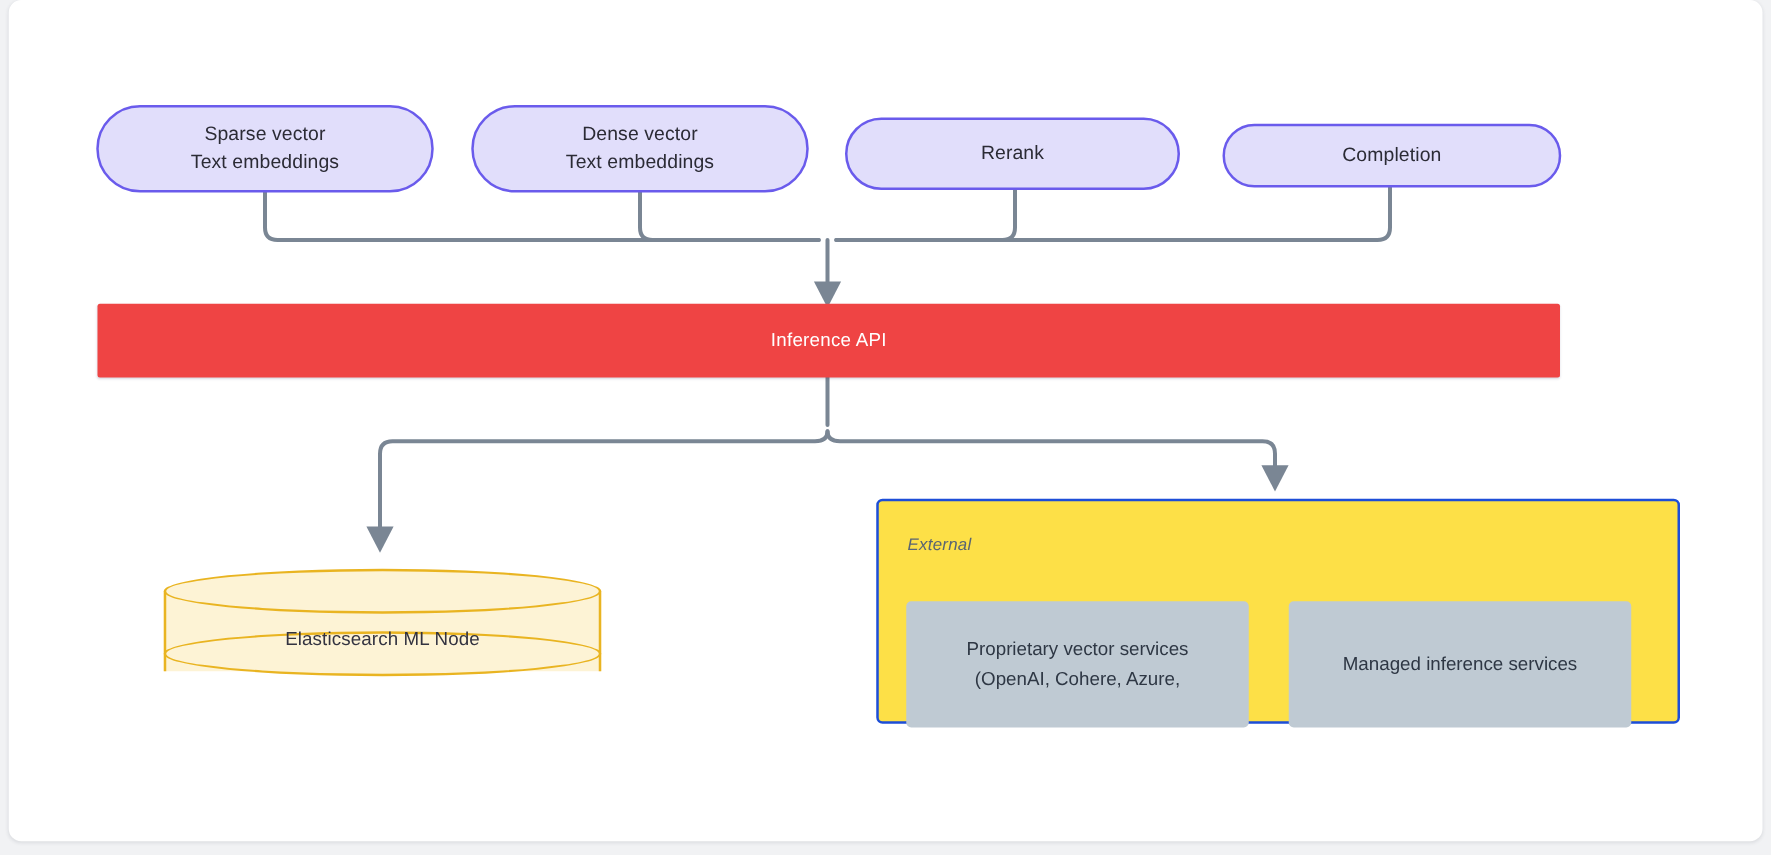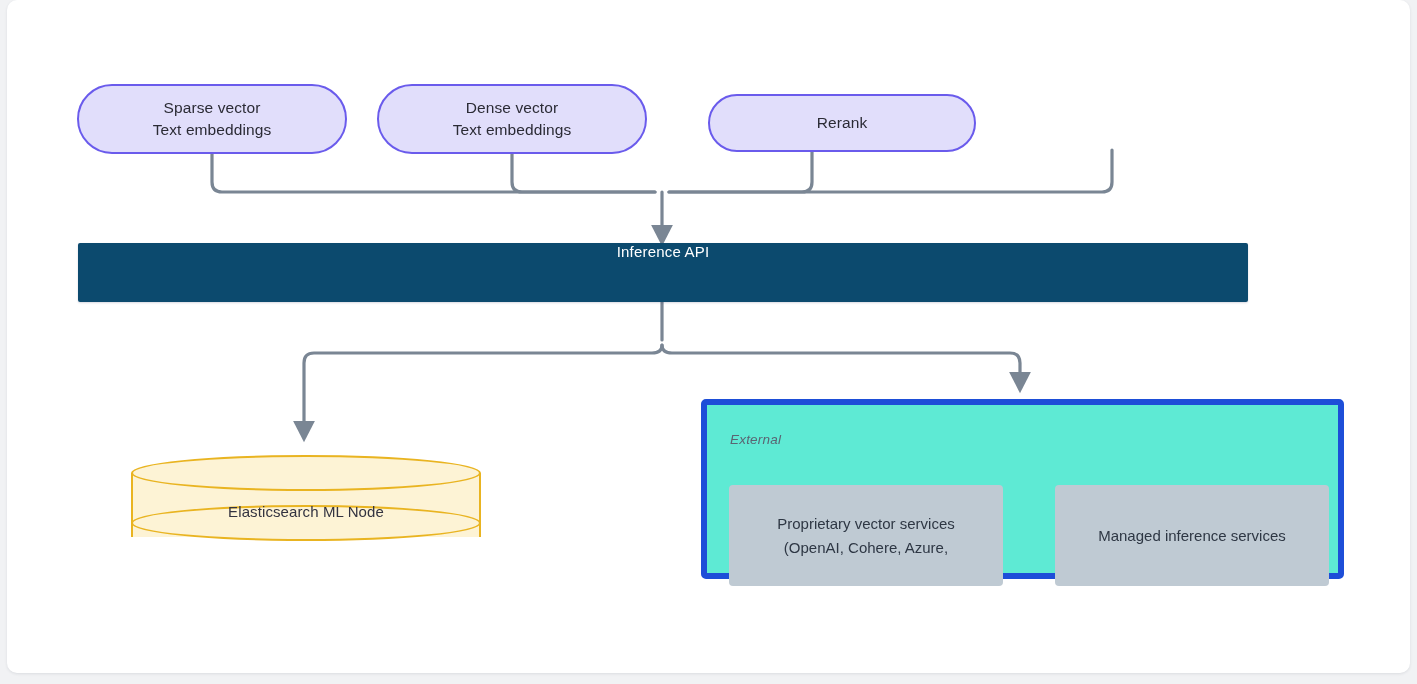--- a/index.html
+++ b/index.html
@@ -48,33 +48,34 @@
     text-align: center;
     color: #2B2B35;
     font-size: 15.5px;
     line-height: 1.42;
     letter-spacing: 0.1px;
   }
   .pill span { display: block; }
 
   #pill-sparse     { left: 77px;  top: 84px;  width: 270px; height: 70px; }
   #pill-dense      { left: 377px; top: 84px;  width: 270px; height: 70px; justify-content: center; }
-  #pill-rerank     { left: 708px; top: 94px;  width: 268px; height: 58px; }
+  #pill-rerank     { left: 676px; top: 94px;  width: 268px; height: 58px; }
   #pill-completion { left: 978px; top: 99px;  width: 271px; height: 51px; }
 
   
   #inference-bar {
     position: absolute;
     left: 78px;
     top: 243px;
     width: 1170px;
     height: 59px;
-    background: #0c4a6e;
+    background: #ef4444;
     border-radius: 2px;
     display: flex;
+    align-items: center;
     justify-content: center;
     color: #FFFFFF;
     font-size: 15px;
     letter-spacing: 0.2px;
     box-shadow: 0 1px 2px rgba(40,40,90,0.18);
   }
 
   
   #cylinder {
     position: absolute;
@@ -127,22 +128,22 @@
   }
 
   
   #external-panel {
     position: absolute;
     left: 701px;
     top: 399px;
     width: 643px;
     height: 180px;
     box-sizing: border-box;
-    background: #5eead4;
-    border: 6px solid #1d4ed8;
+    background: #fde047;
+    border: 2px solid #1d4ed8;
     border-radius: 5px;
   }
   #external-title {
     position: absolute;
     left: 23px;
     top: 27px;
     font-size: 13.5px;
     font-style: italic;
     color: #5A6573;
     letter-spacing: 0.2px;
@@ -155,21 +156,21 @@
     display: flex;
     align-items: center;
     justify-content: center;
     text-align: center;
     color: #2E3744;
     font-size: 15px;
     line-height: 1.55;
     padding: 6px 10px;
   }
   #svc-proprietary { left: 22px;  top: 80px; width: 274px; height: 101px; }
-  #svc-managed     { left: 348px; top: 80px; width: 274px; height: 101px; }
+  #svc-managed     { left: 328px; top: 80px; width: 274px; height: 101px; }
   .svc-box span { display: block; }
 </style>
 </head>
 <body>
 
 <div id="stage">
 
   <div id="card"></div>
 
   <svg id="wires" viewBox="0 0 1417 684" xmlns="http://www.w3.org/2000/svg">
@@ -206,20 +207,25 @@
       <span>Text embeddings</span>
     </div>
   </div>
 
   <div class="pill" id="pill-rerank">
     <div>
       <span>Rerank</span>
     </div>
   </div>
 
+  <div class="pill" id="pill-completion">
+    <div>
+      <span>Completion</span>
+    </div>
+  </div>
 
   <div id="inference-bar">
     <span>Inference API</span>
   </div>
 
   <div id="cylinder">
     <div class="cyl-body"></div>
     <div class="cyl-bottom"></div>
     <div class="cyl-top"></div>
     <div class="cyl-label">

